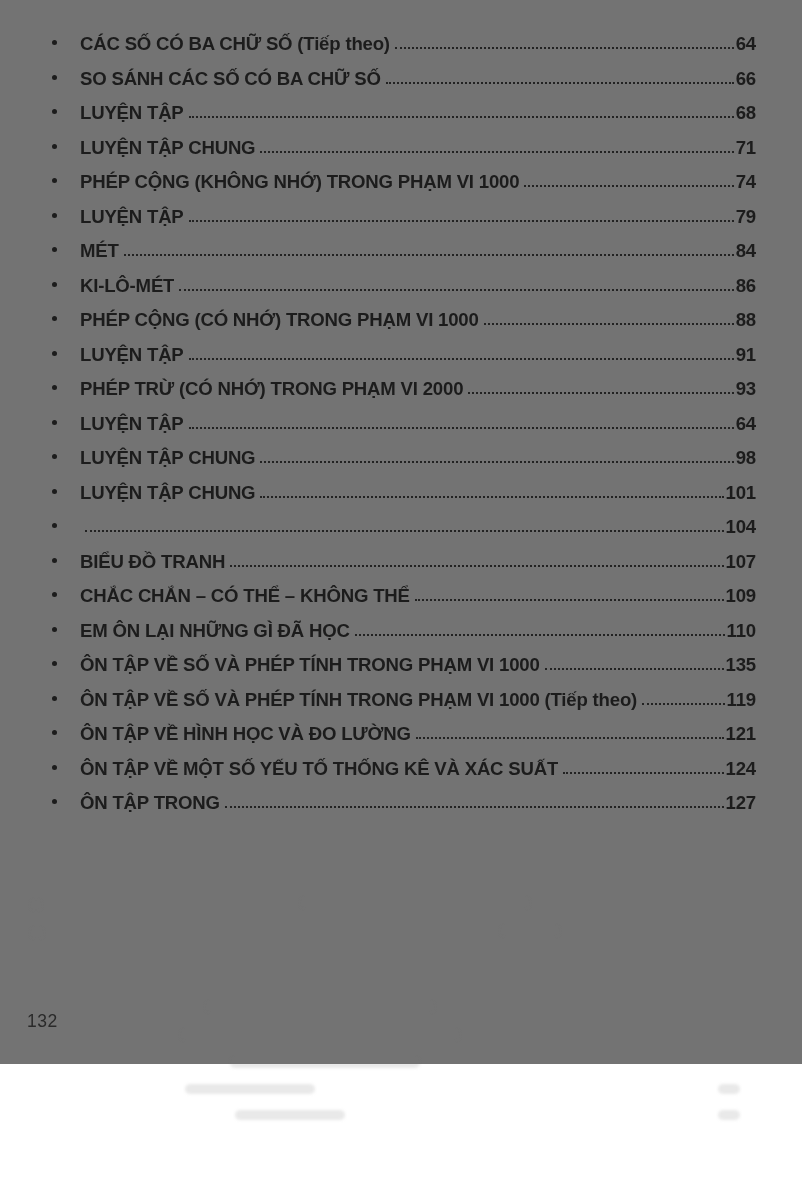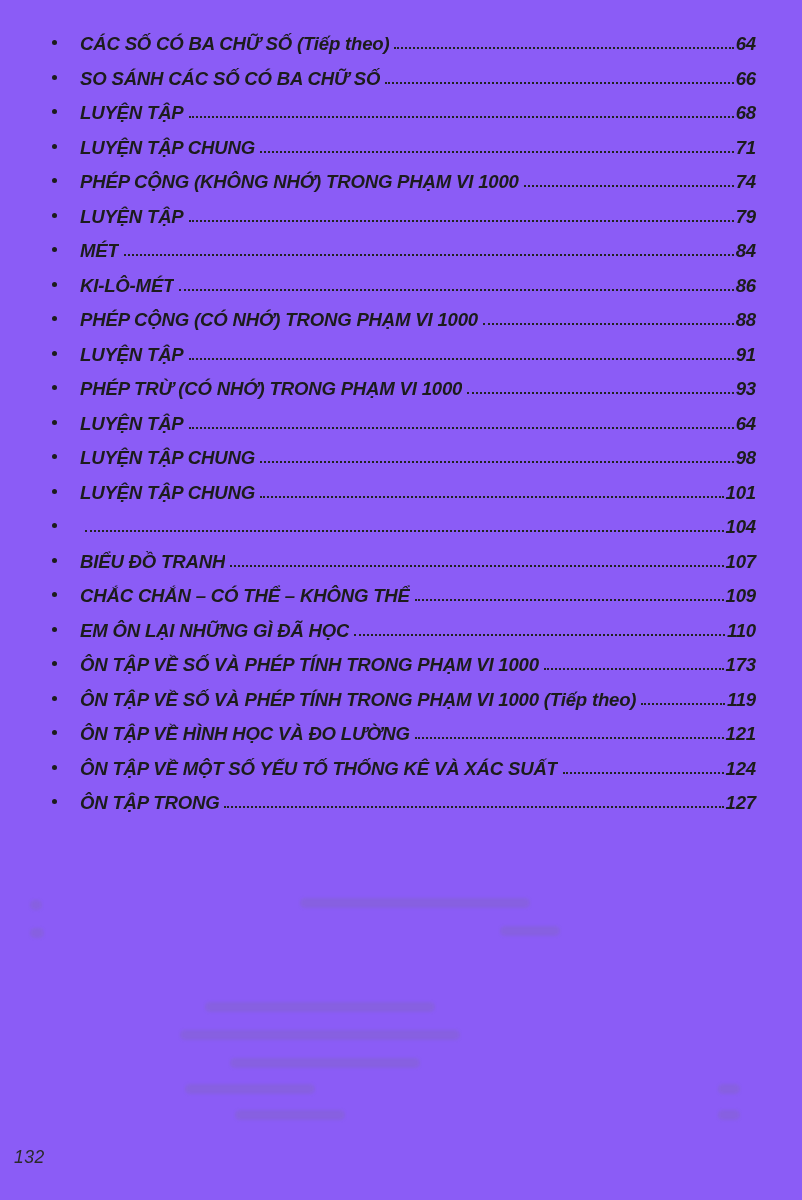--- a/index.html
+++ b/index.html
@@ -8,23 +8,22 @@
     width: 802px;
     height: 1200px;
     background: #ffffff;
     font-family: "Liberation Sans", "DejaVu Sans", sans-serif;
     overflow: hidden;
   }
 
   .page {
     position: relative;
     width: 802px;
-    height: 1200px;
-    background: #8b5cf6;
-    font-style: italic;
+    height: 1064px;
+    background: #737373;
   }
 
   .toc {
     list-style: none;
     padding: 33px 46px 0 52px;
   }
 
   .toc-row {
     display: flex;
     align-items: baseline;
@@ -89,21 +88,21 @@
   .g5 { left: 180px; top: 150px; width: 280px; background: rgba(110,110,110,0.20); }
   .g6 { left: 230px; top: 178px; width: 190px; }
   .g7 { left: 185px; top: 204px; width: 130px; }
   .g8 { left: 718px; top: 204px; width: 22px;  }
   .g9 { left: 235px; top: 230px; width: 110px; }
   .g10{ left: 718px; top: 230px; width: 22px;  }
   .g11{ left: 30px;  top: 20px;  width: 12px;  }
 
   .page-number {
     position: absolute;
-    left: 14px;
+    left: 27px;
     bottom: 32px;
     font-size: 17.5px;
     font-weight: normal;
     color: #2a2a2a;
     letter-spacing: 0.5px;
   }
 </style>
 </head>
 <body>
 
@@ -177,21 +176,21 @@
 
       <li class="toc-row">
         <span class="bullet"></span>
         <span class="title">LUYỆN TẬP</span>
         <span class="leader"></span>
         <span class="pagenum">91</span>
       </li>
 
       <li class="toc-row">
         <span class="bullet"></span>
-        <span class="title">PHÉP TRỪ (CÓ NHỚ) TRONG PHẠM VI 1000</span>
+        <span class="title">PHÉP TRỪ (CÓ NHỚ) TRONG PHẠM VI 2000</span>
         <span class="leader"></span>
         <span class="pagenum">93</span>
       </li>
 
       <li class="toc-row">
         <span class="bullet"></span>
         <span class="title">LUYỆN TẬP</span>
         <span class="leader"></span>
         <span class="pagenum">64</span>
       </li>
@@ -235,21 +234,21 @@
         <span class="title">EM ÔN LẠI NHỮNG GÌ ĐÃ HỌC</span>
         <span class="leader"></span>
         <span class="pagenum">110</span>
       </li>
 
 
       <li class="toc-row">
         <span class="bullet"></span>
         <span class="title">ÔN TẬP VỀ SỐ VÀ PHÉP TÍNH TRONG PHẠM VI 1000</span>
         <span class="leader"></span>
-        <span class="pagenum">173</span>
+        <span class="pagenum">135</span>
       </li>
 
       <li class="toc-row">
         <span class="bullet"></span>
         <span class="title">ÔN TẬP VỀ SỐ VÀ PHÉP TÍNH TRONG PHẠM VI 1000 (Tiếp theo)</span>
         <span class="leader"></span>
         <span class="pagenum">119</span>
       </li>
 
       <li class="toc-row">

